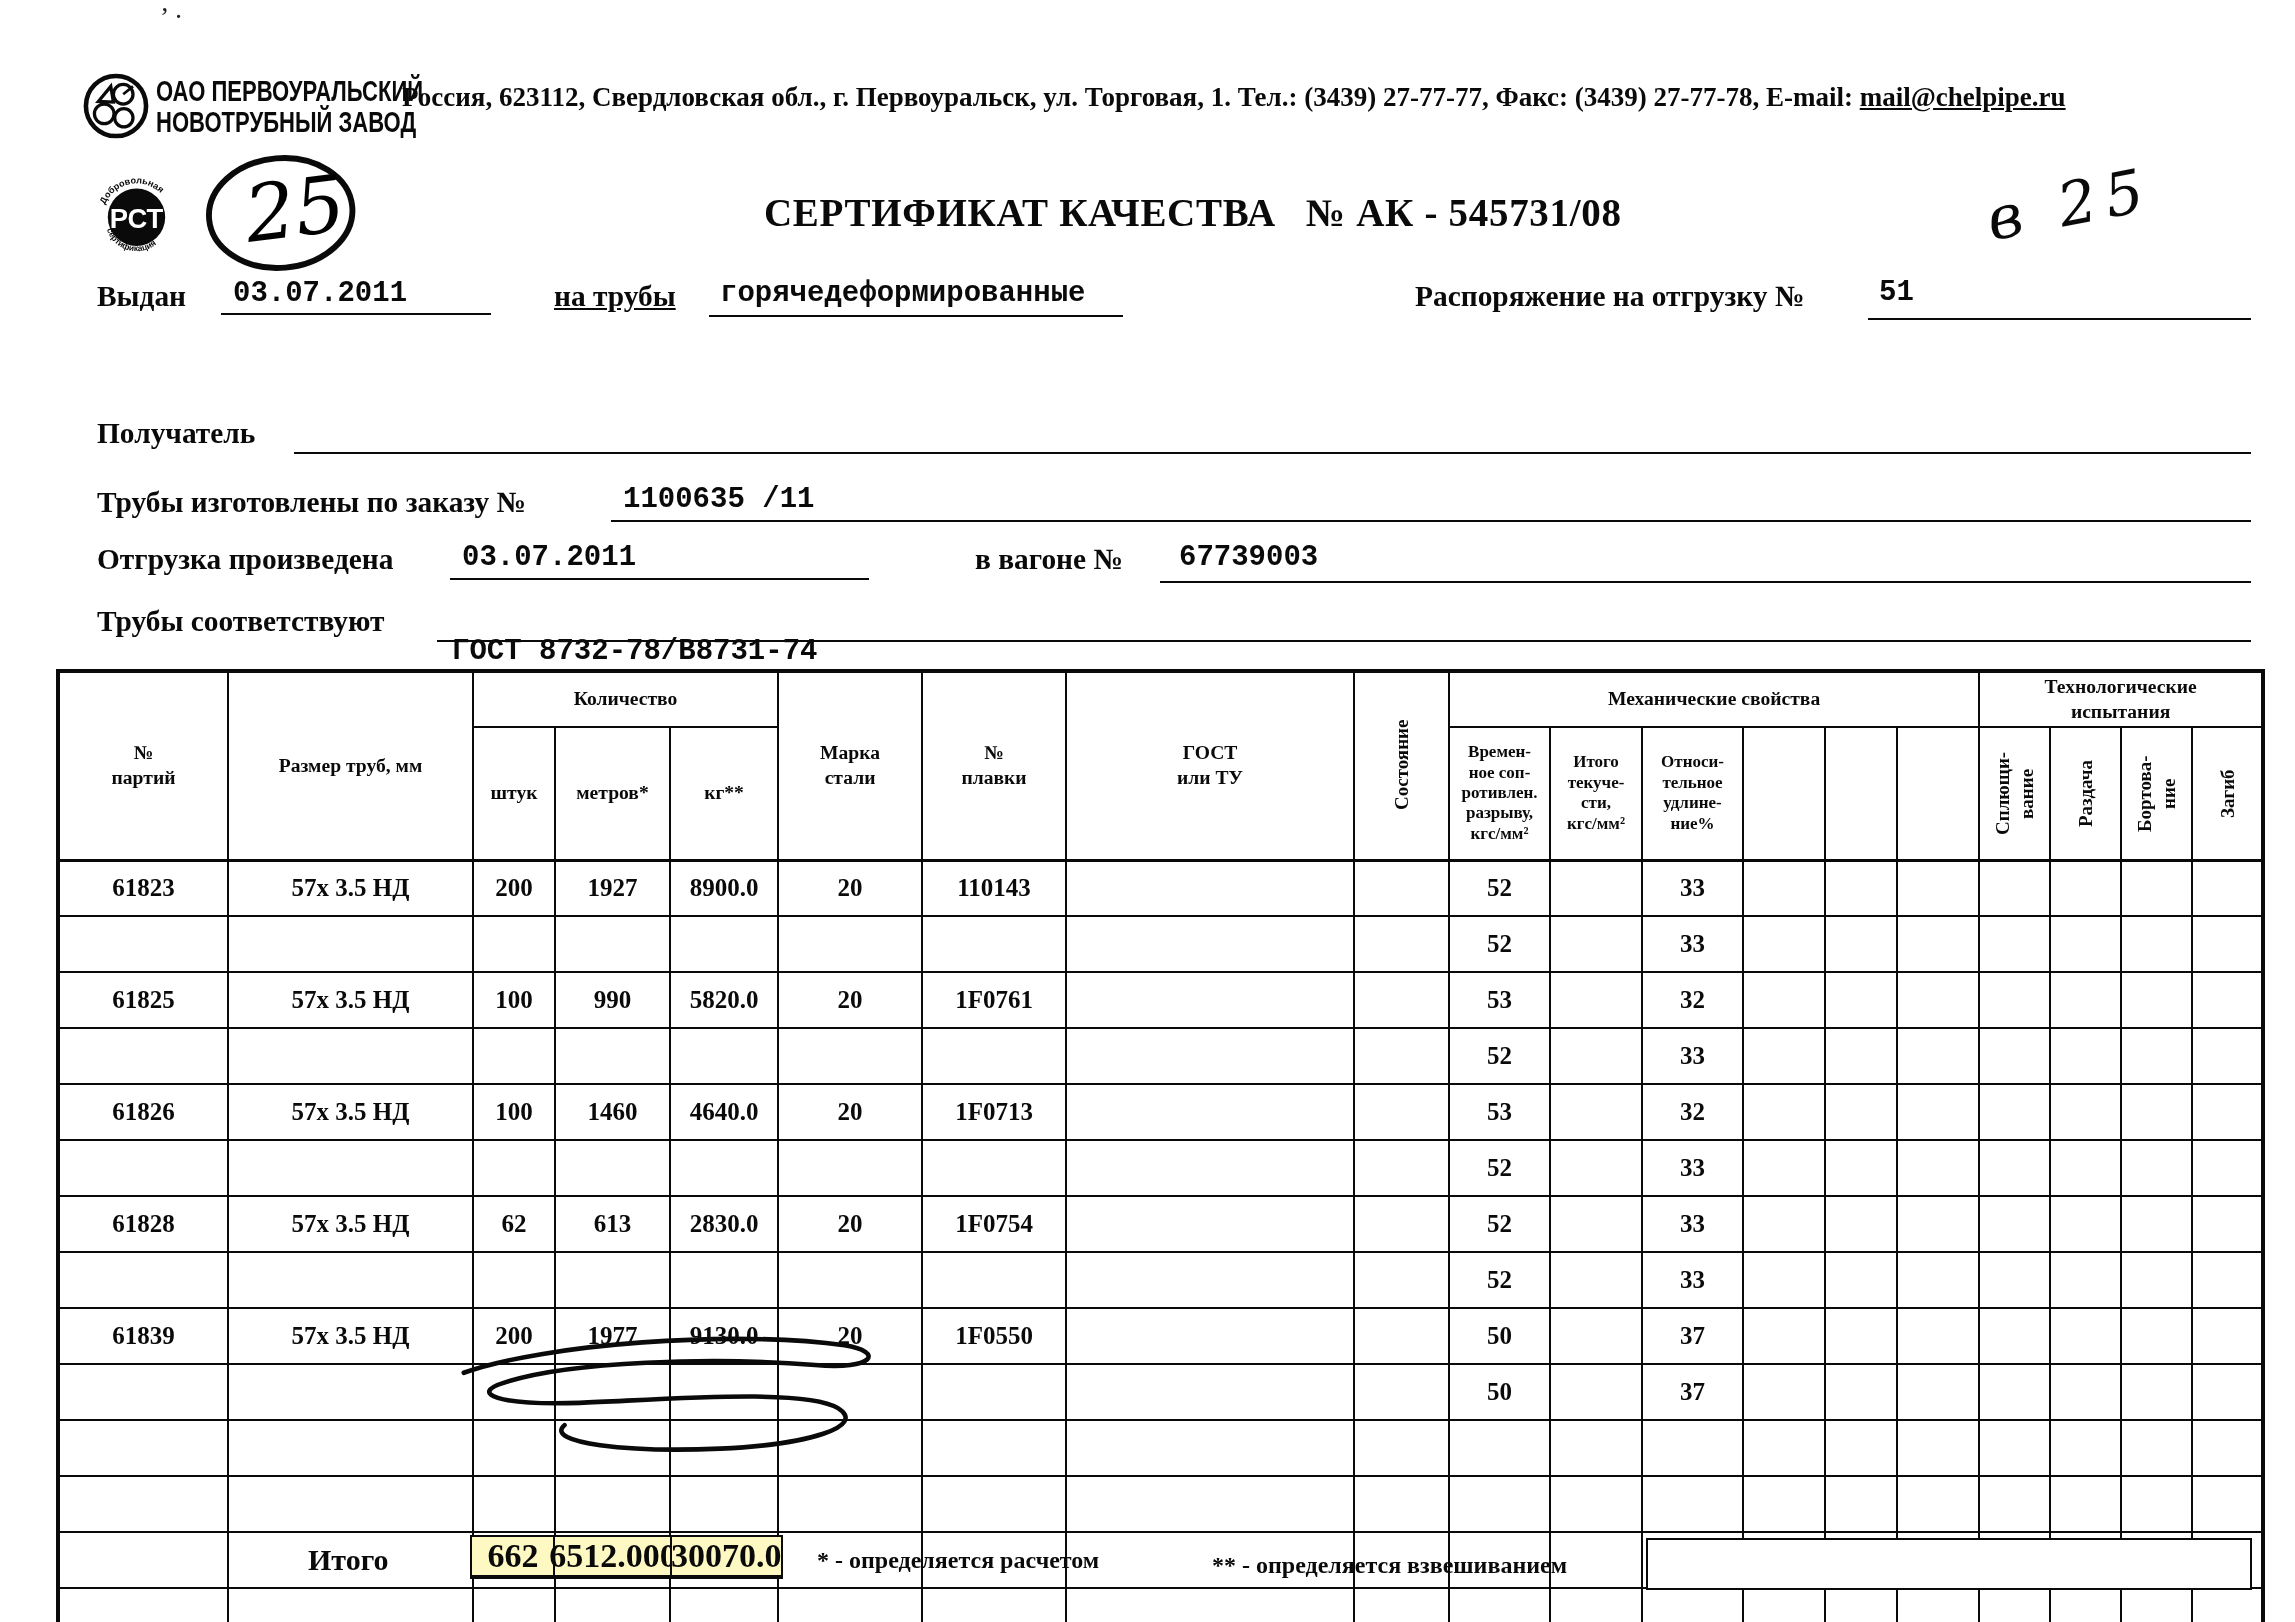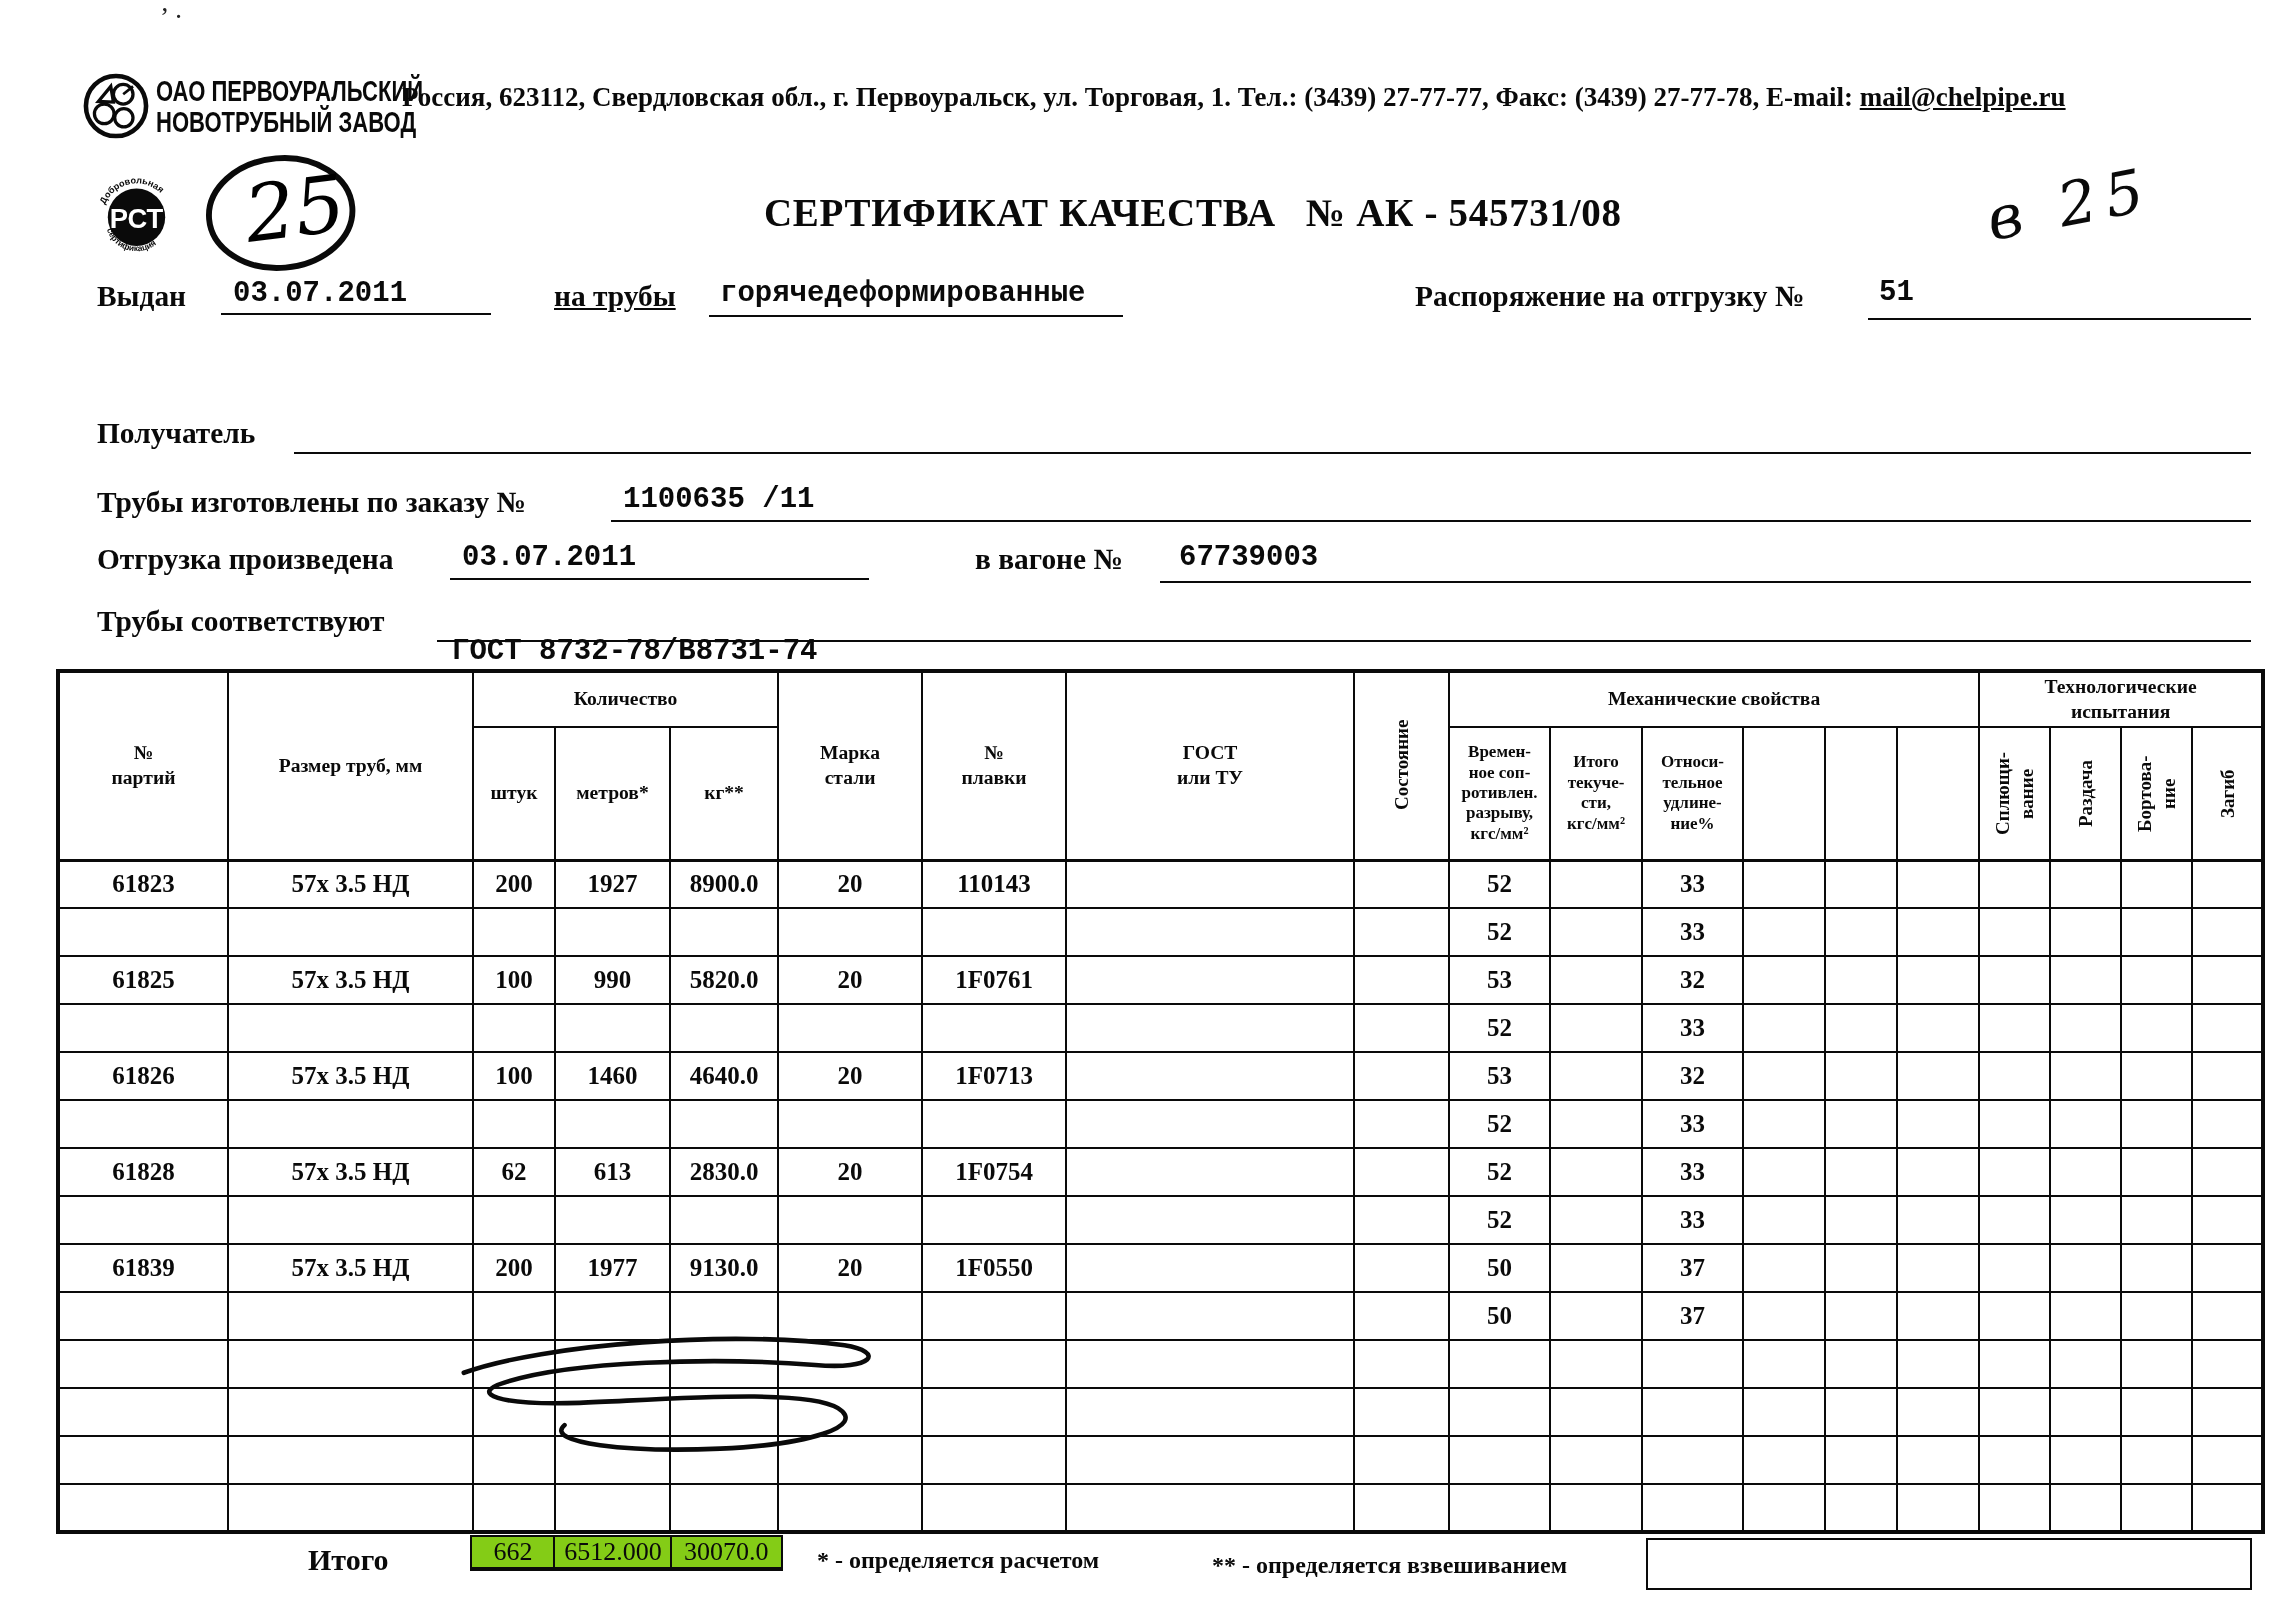--- a/index.html
+++ b/index.html
@@ -21,28 +21,28 @@
   .hand{font-family:"DejaVu Serif",serif;font-style:italic;}
   
   .cert-table{border-collapse:collapse;table-layout:fixed;width:2208px;border:4.6px solid #0a0a0a;}
   .cert-table th,.cert-table td{border:2px solid #0a0a0a;text-align:center;vertical-align:middle;
        padding:0 2.6px;overflow:hidden;}
   .cert-table thead{border-bottom:3.9px solid #0a0a0a;}
   .cert-table th{font-size:19.6px;font-weight:bold;white-space:pre-line;line-height:1.25;}
   .cert-table tr.h1{height:56px;}
   .cert-table tr.h2{height:133px;}
   .cert-table tr.h2 th.mech{font-size:17px;line-height:1.2;}
-  .cert-table tbody tr{height:48px;}
+  .cert-table tbody tr{height:56px;}
   .cert-table td{font-size:25px;font-weight:bold;white-space:nowrap;}
   .vert{writing-mode:vertical-rl;transform:rotate(180deg);}
   th.vert{font-size:19px;}
   
   .totbox{display:flex;align-items:stretch;}
   .tb{border:2.6px solid #0a0a0a;border-bottom-width:4.6px;display:flex;align-items:center;
-      justify-content:center;font-weight:normal;font-size:26px;background:#84cc16;}
+      justify-content:center;font-weight:bold;font-size:34px;background:#fef9c3;}
   .tb+.tb{margin-left:-2.6px;}
   .fn{position:absolute;font-weight:bold;font-size:24px;white-space:nowrap;}
   .emptyrect{position:absolute;border:2.6px solid #0a0a0a;background:#fff;}
 </style>
 </head>
 <body>
 
 <div class="page">
 
   <div class="abs artifact" style="left:160px;top:1.3px;">’      ·</div>

